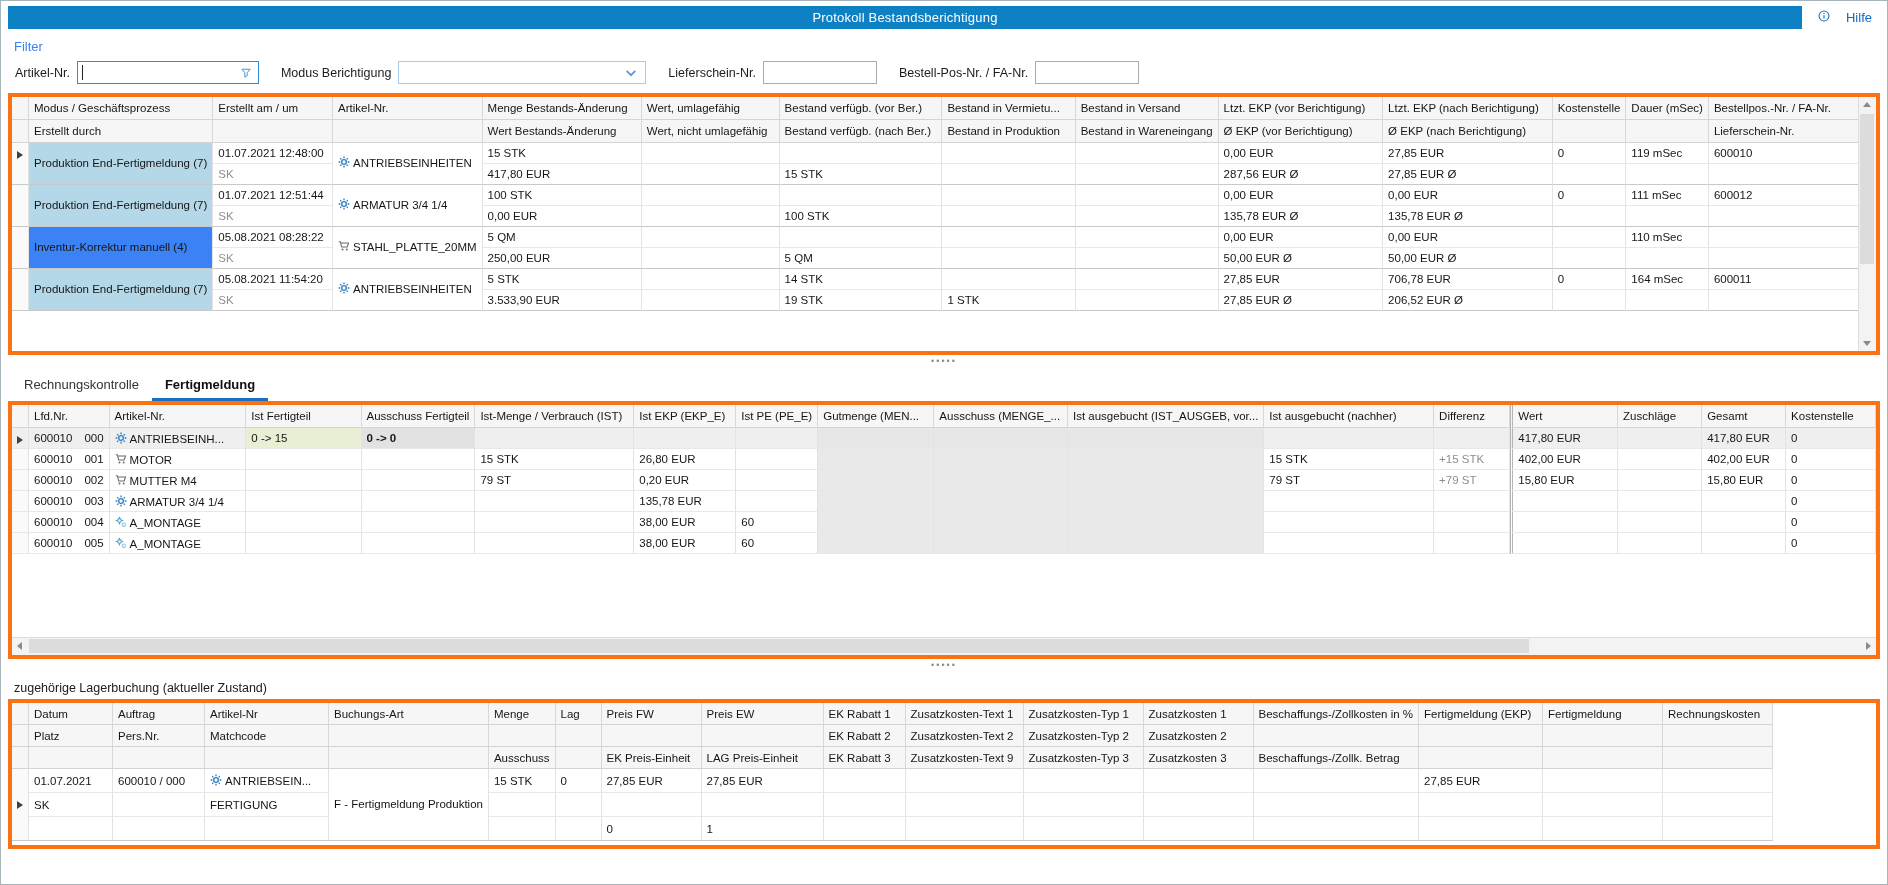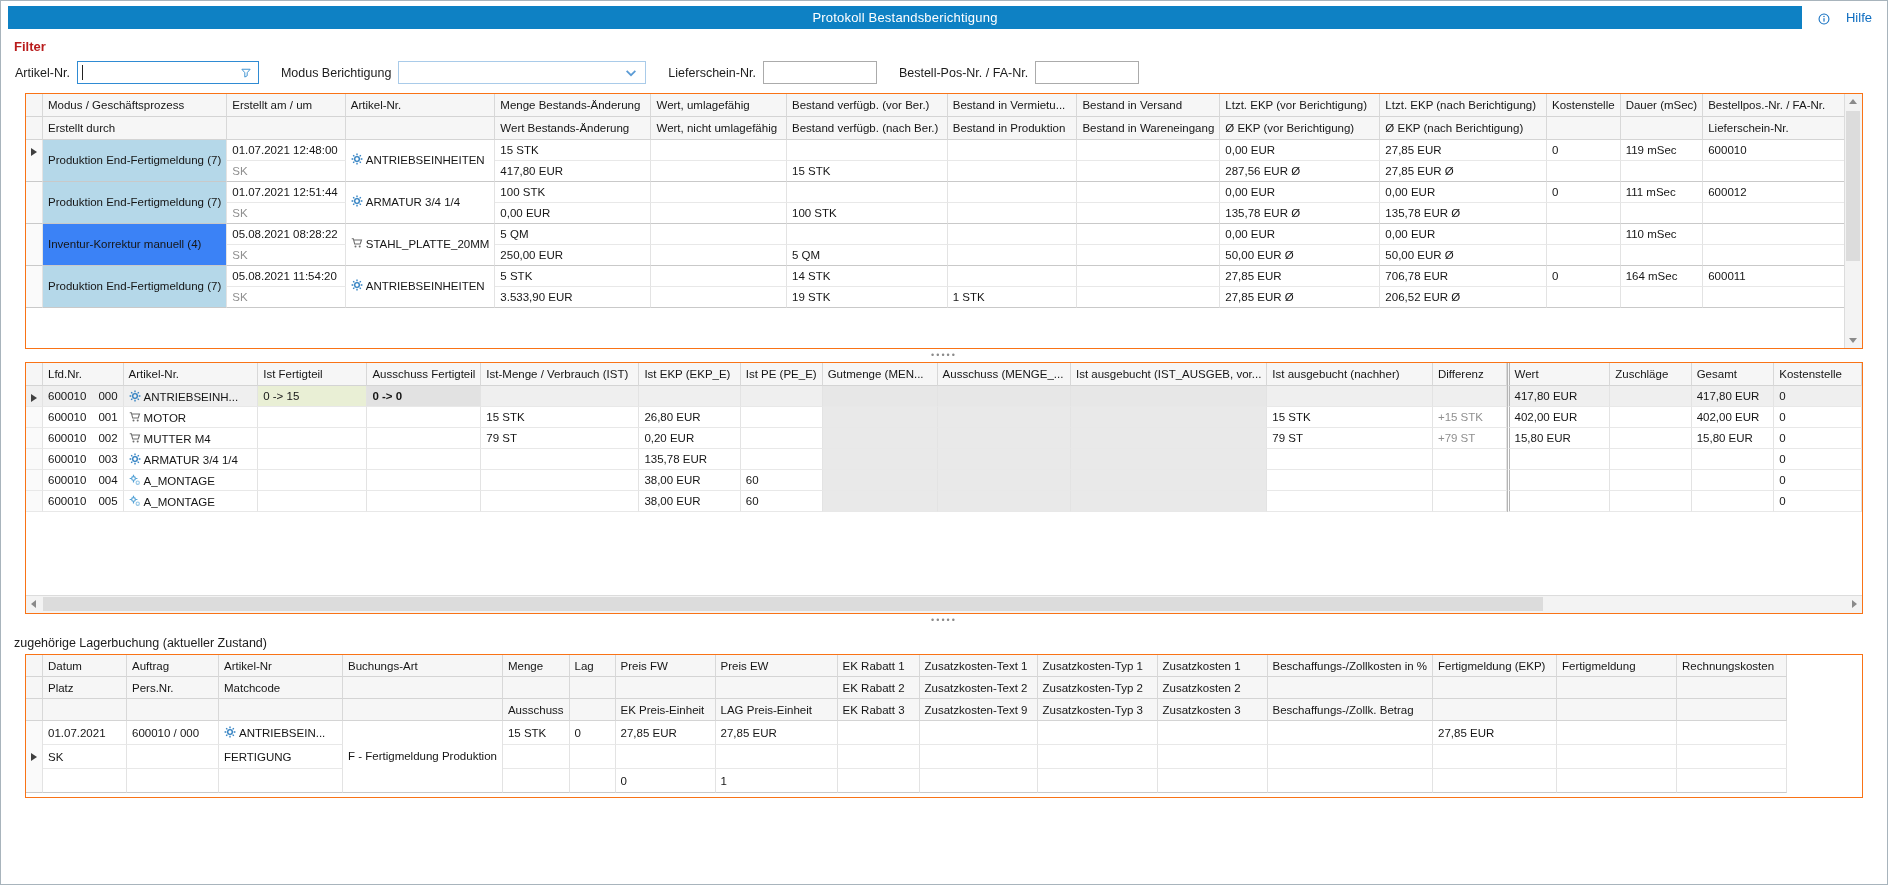--- a/index.html
+++ b/index.html
@@ -2,37 +2,37 @@
 <html><head>
 <meta charset="utf-8">
 <style>
   html,body{margin:0;padding:0}
   body{font-family:"Liberation Sans",sans-serif;background:#d9d9d9}
   .window{position:relative;width:1888px;height:885px;background:#fff;border:1px solid #a8b4bc;overflow:hidden;box-sizing:border-box}
 
   
   .topbar{display:flex;align-items:center;margin:5px 7px 0 7px}
   .titlebar{flex:1;height:23px;background:#0e81c4;color:#fff;font-size:13px;display:flex;align-items:center;justify-content:center;letter-spacing:.2px}
-  .help{display:flex;align-items:flex-end;gap:13px;color:#0e6dc0;font-size:13px;margin-left:16px;margin-right:8px;cursor:pointer;white-space:nowrap}
+  .help{display:flex;align-items:flex-start;gap:13px;color:#0e6dc0;font-size:13px;margin-left:16px;margin-right:8px;cursor:pointer;white-space:nowrap}
 
   
-  .filter-title{margin:10px 0 0 13px;font-size:13px;font-weight:bold;color:#b91c1c}
+  .filter-title{margin:10px 0 0 13px;font-size:13px;font-weight:normal;color:#3b82f6}
   .filter-row{display:flex;align-items:center;margin:7px 0 0 14px;font-size:12.5px;color:#1c1c1c}
   .filter-row label{margin-right:7px;white-space:nowrap}
   .ml{margin-left:22px}
   .artikel-box{display:flex;align-items:center;width:182px;height:23px;border:1px solid #2f8bd3;background:#fff;padding:0 3px 0 4px;box-sizing:border-box}
   .artikel-box .caret{width:1px;height:15px;background:#222}
   .artikel-box input{flex:1;min-width:0;border:0;outline:0;height:19px;font:12.5px "Liberation Sans",sans-serif;padding:0}
   .selectbox{display:flex;align-items:center;width:248px;height:23px;border:1px solid #a9cbe9;background:#fff;padding:0 5px;box-sizing:border-box}
   .selectbox .val{flex:1;font-size:12.5px}
   .inp{height:23px;border:1px solid #ababab;background:#fff;font:12.5px "Liberation Sans",sans-serif;padding:0 4px;box-sizing:border-box}
   .w114{width:114px}.w104{width:104px}
 
   
-  .gridwrap{position:relative;margin:0 24px;border:1px solid #f97316;background:#fff;overflow:hidden}
+  .gridwrap{position:relative;margin:0 7px;border:4px solid #f97316;background:#fff;overflow:hidden}
   #g1wrap{margin-top:9px;height:254px}
   #g1wrap .tablearea{position:absolute;left:0;top:0;right:17px;bottom:0;overflow:hidden}
   #g2wrap{height:250px}
   #g2wrap .tablearea{position:absolute;left:0;top:0;right:0;bottom:17px;overflow:hidden}
   #g3wrap{height:142px}
   .vscroll{position:absolute;top:0;right:0;bottom:0;width:17px;background:#f3f3f3;border-left:1px solid #dcdcdc}
   .sbtn{position:absolute;width:16px;height:16px}
   .arr{position:absolute;width:0;height:0}
   .up{top:0}.up .arr{left:4px;top:5px;border-left:4px solid transparent;border-right:4px solid transparent;border-bottom:5px solid #8a8a8a}
   .dn{bottom:0}.dn .arr{left:4px;top:6px;border-left:4px solid transparent;border-right:4px solid transparent;border-top:5px solid #8a8a8a}
@@ -322,20 +322,24 @@
       <div class="sbtn dn">
           <span class="arr"></span>
         </div>
     </div>
   </div>
 
   <div class="splitter">
       <span class="dots">•••••</span>
     </div>
 
+  <div class="tabs">
+    <div class="tab"><span>Rechnungskontrolle</span></div>
+    <div class="tab active"><span>Fertigmeldung</span></div>
+  </div>
 
 
   <div class="gridwrap" id="g2wrap">
     <div class="tablearea">
       <table class="grid" id="grid2">
           <colgroup>
             <col style="width: 16px;">
             <col style="width: 80px;">
             <col style="width: 140px;">
             <col style="width: 124px;">

